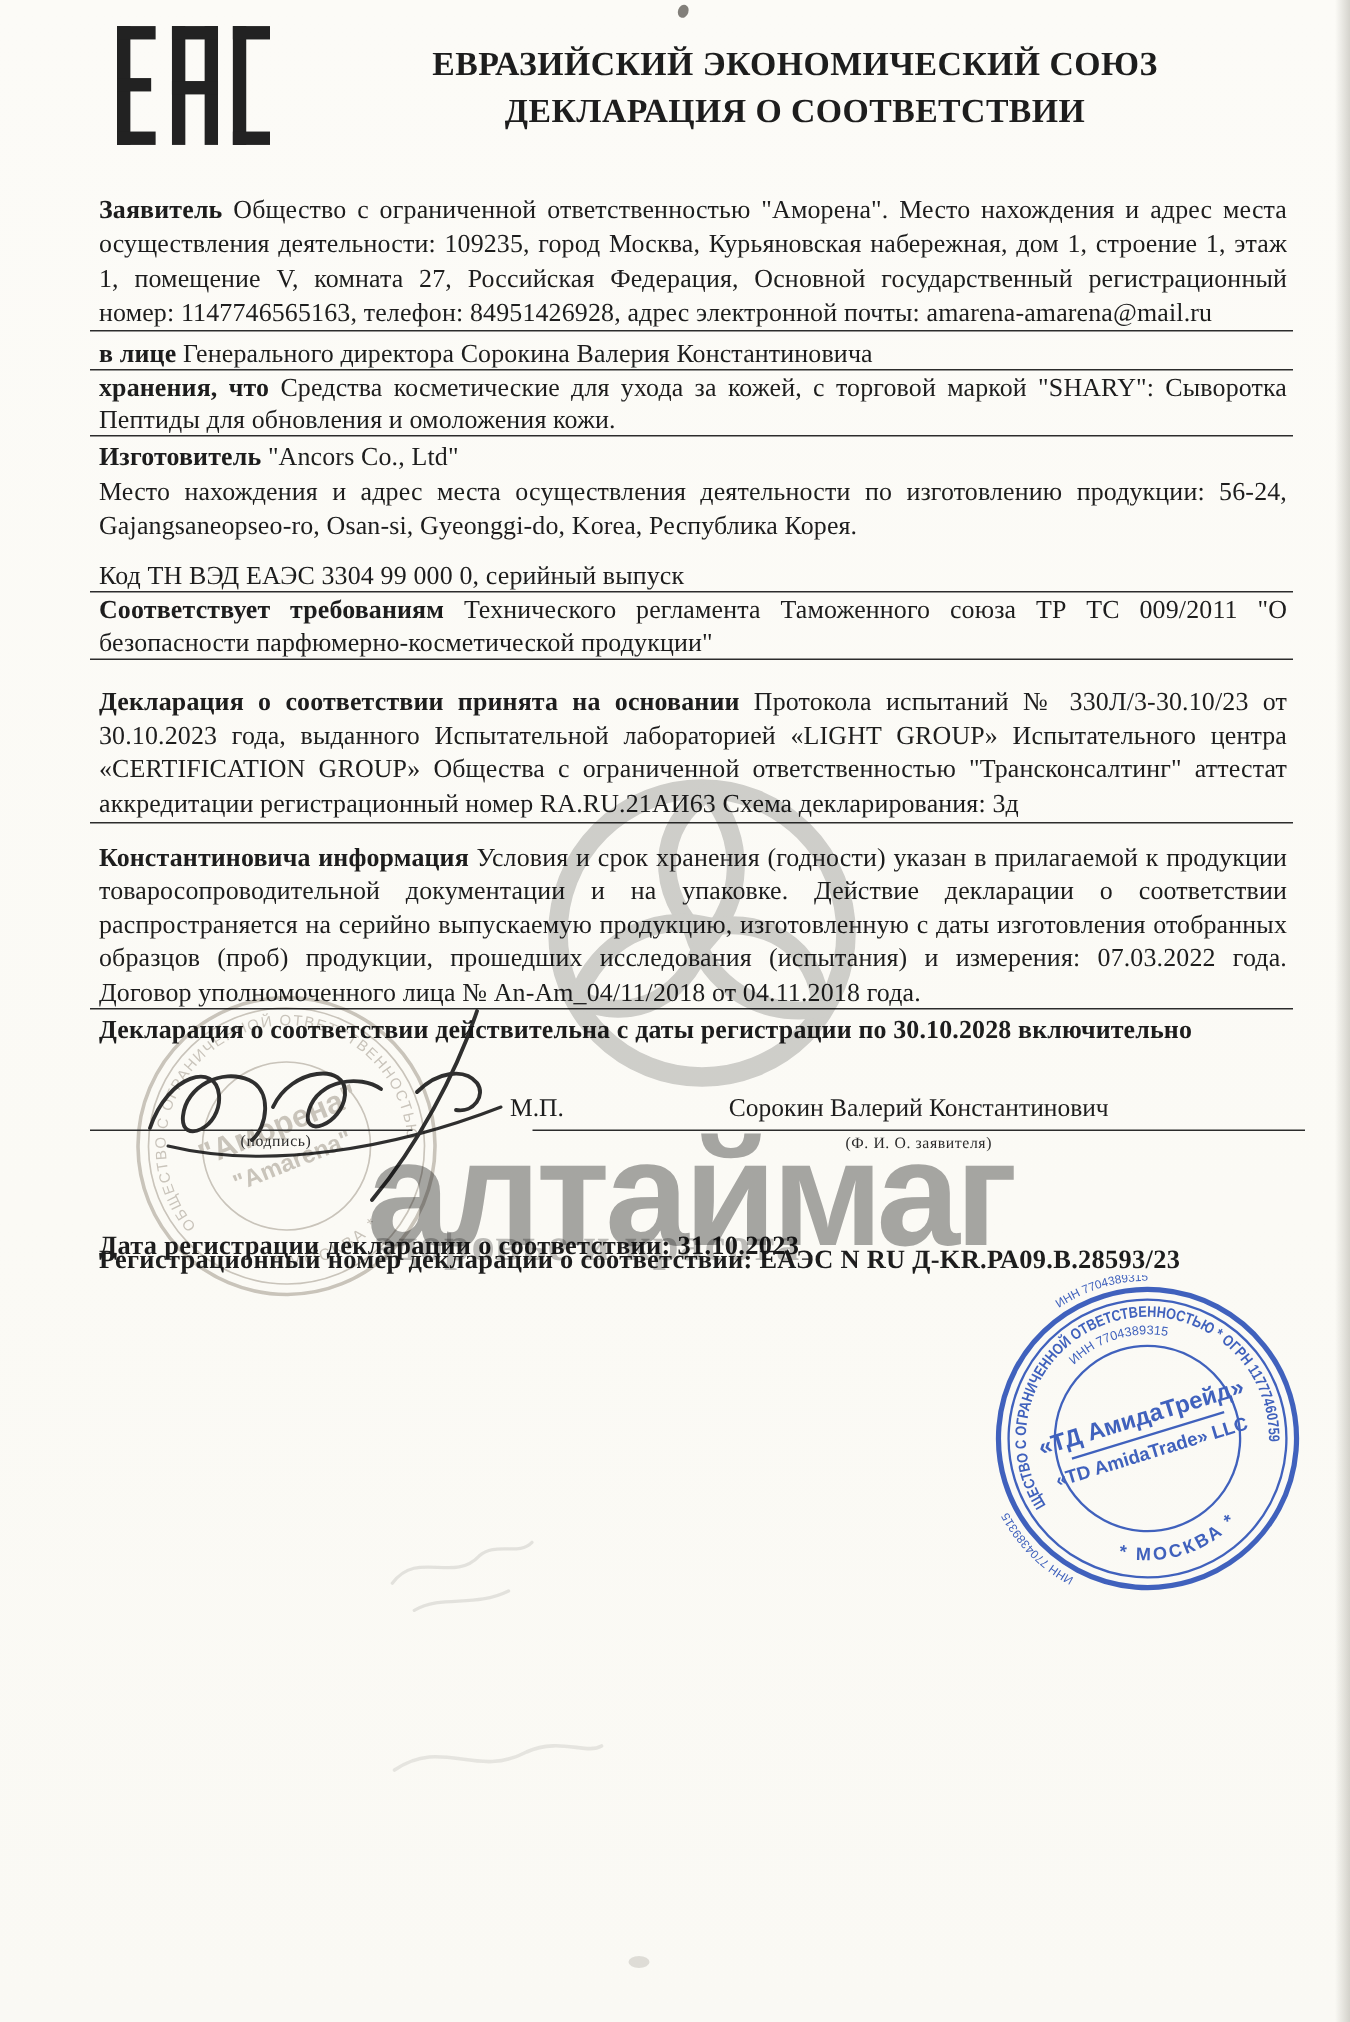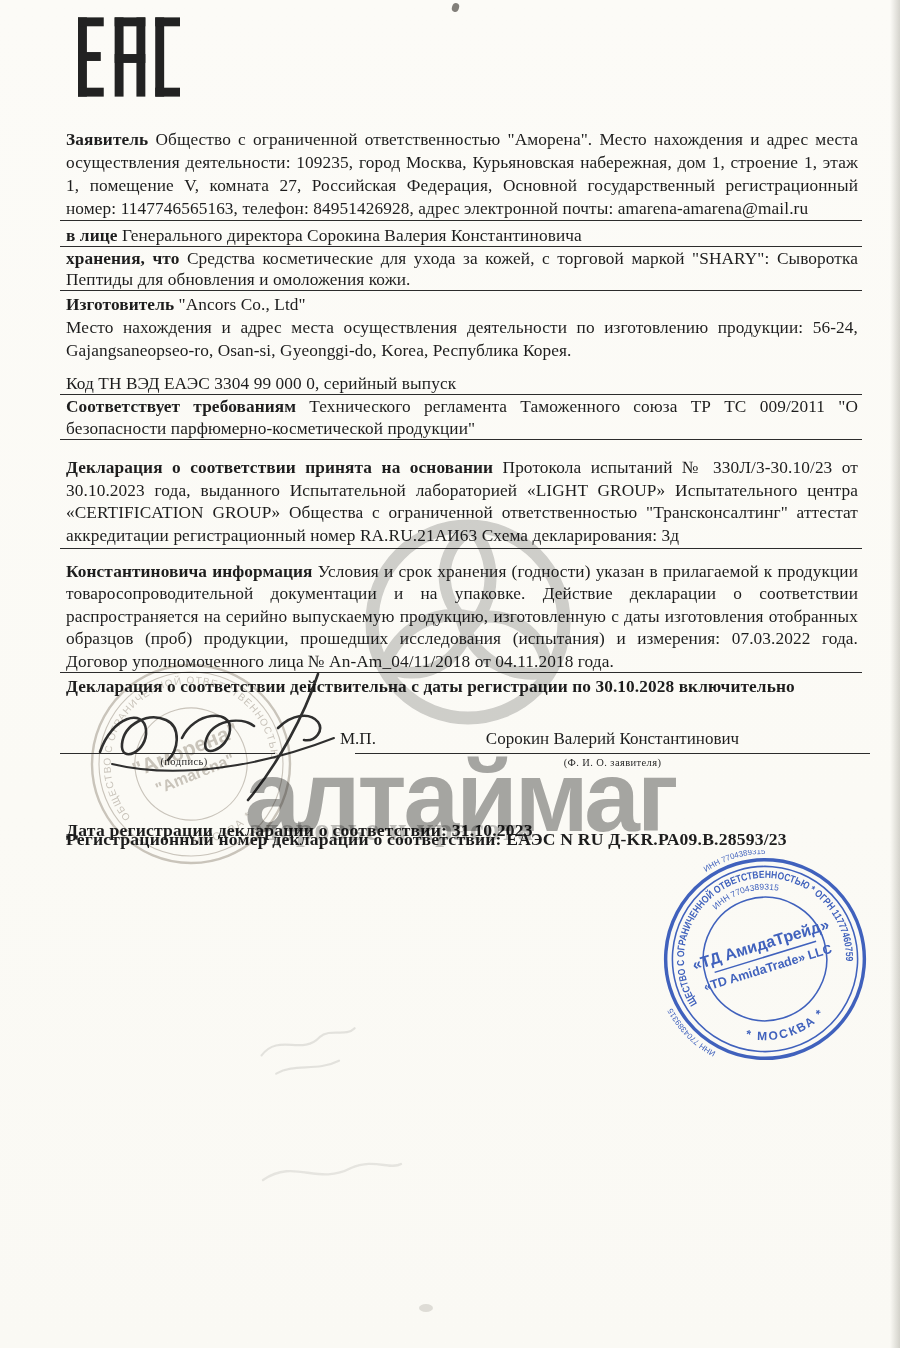--- a/index.html
+++ b/index.html
@@ -56,20 +56,22 @@
       <rect x="59" y="0" width="9" height="80"></rect>
     <rect x="37" y="0" width="31" height="9"></rect>
       <rect x="37" y="37" width="31" height="9"></rect>
     <rect x="78" y="0" width="9" height="80"></rect>
       <rect x="78" y="0" width="25" height="9"></rect>
     <rect x="78" y="71" width="25" height="9"></rect>
   </g>
 </svg>
 
 <div class="abs title-wrap">
+  <div>ЕВРАЗИЙСКИЙ ЭКОНОМИЧЕСКИЙ СОЮЗ</div>
+  <div>ДЕКЛАРАЦИЯ О СООТВЕТСТВИИ</div>
 </div>
 
 <div class="abs para" style="top:128px;">
   <b>Заявитель</b>
   <span>Общество с ограниченной ответственностью "Аморена". Место нахождения и адрес места осуществления деятельности: 109235, город Москва, Курьяновская набережная, дом 1, строение 1, этаж 1, помещение V, комната 27, Российская Федерация, Основной государственный регистрационный номер: 1147746565163, телефон: 84951426928, адрес электронной почты: amarena-amarena@mail.ru</span>
 </div>
 <div class="abs rule" style="top:220px;"></div>
 
 <div class="abs para" style="top:224px;">
   <b>в лице</b>

